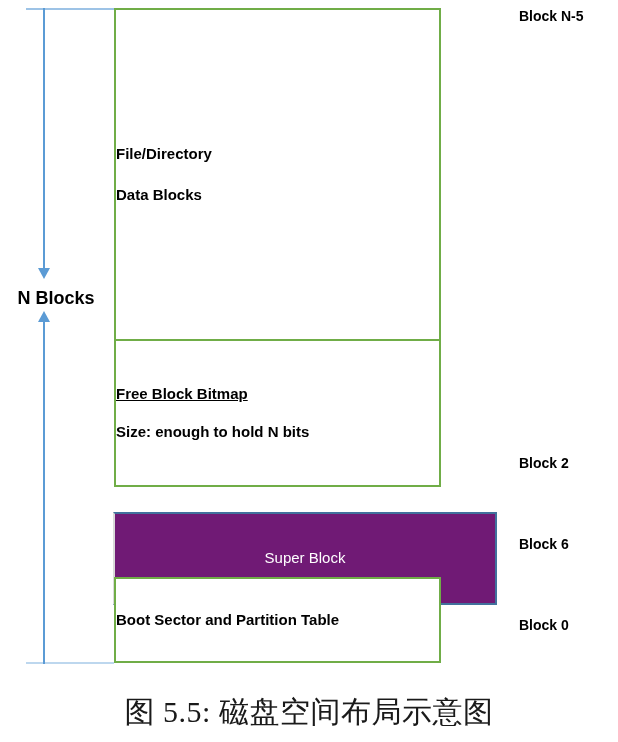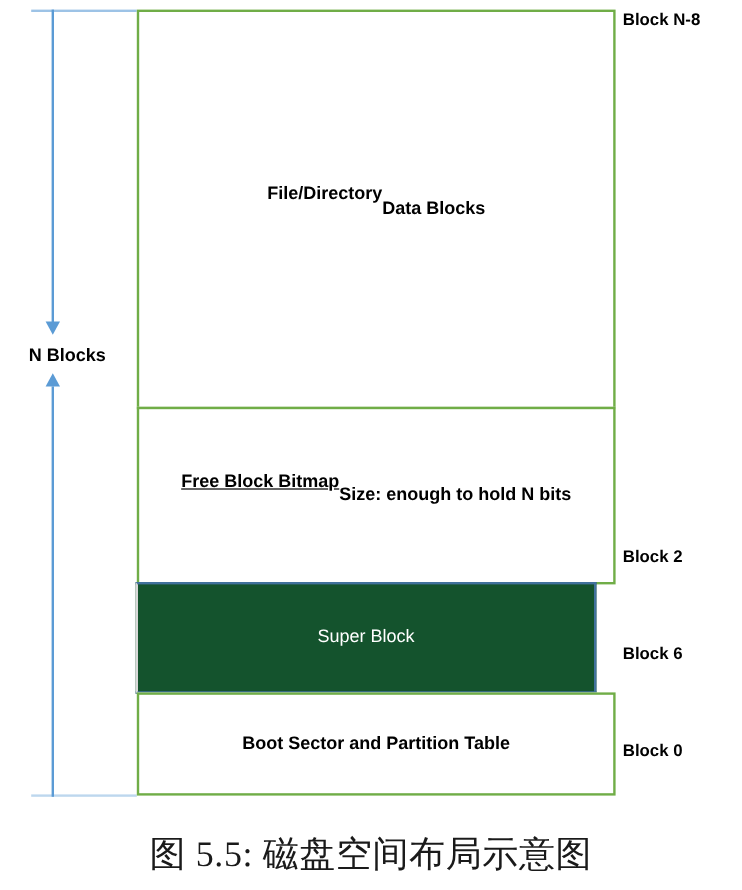--- a/index.html
+++ b/index.html
@@ -67,71 +67,70 @@
     top: 311px;
     border-bottom: 11px solid #5B9BD5;
   }
 
   .span-label {
     position: absolute;
     left: 0;
     top: 288px;
     width: 112px;
     text-align: center;
-    font-size: 15px;
+    font-size: 18px;
     font-weight: bold;
     color: #000000;
     white-space: nowrap;
   }
 
   
   .stack {
     position: absolute;
     left: 114px;
     top: 8px;
     width: 381px;
     height: 655px;
     box-sizing: border-box;
   }
 
   .block {
     position: absolute;
     left: 0;
-    width: 399px;
+    width: 327px;
     box-sizing: border-box;
     border: 2px solid #70AD47;
     background: #ffffff;
     display: flex;
-    flex-direction: row;
-    align-items: center;
+    flex-direction: column;
     justify-content: center;
   }
   .block.data-blocks    { top: 0px;   height: 333px; }
   .block.free-bitmap    { top: 331px; height: 148px; }
   .block.boot-sector    { top: 569px; height: 86px;  }
 
   .block-line {
     font-size: 15px;
     font-weight: bold;
     color: #000000;
     line-height: 1.1;
     white-space: nowrap;
   }
   .block.data-blocks .block-line:first-child { margin-bottom: 25px; }
   .block.free-bitmap .block-line:first-child { margin-bottom: 22px; text-decoration: underline; }
 
   
   .super-block {
     position: absolute;
     left: -1px;
-    top: 477px;
+    top: 504px;
     width: 384px;
     height: 93px;
     box-sizing: border-box;
-    background: #14532d;
+    background: #701a75;
     border-top: 2px solid #41719C;
     border-bottom: 2px solid #41719C;
     border-left: 2px solid #D9D9D9;
     border-right: 2px solid #41719C;
     display: flex;
     align-items: center;
     justify-content: center;
   }
   .super-block .block-line {
     color: #FFFFFF;
@@ -195,20 +194,20 @@
     <div class="super-block">
       <div class="block-line">Super Block</div>
     </div>
 
     <div class="block boot-sector">
       <div class="block-line">Boot Sector and Partition Table</div>
     </div>
 
   </div>
 
-  <div class="side-label n1">Block N-8</div>
+  <div class="side-label n1">Block N-5</div>
   <div class="side-label b2">Block 2</div>
   <div class="side-label b1">Block 6</div>
   <div class="side-label b0">Block 0</div>
 
 </div>
 
 <div class="caption">图 5.5: 磁盘空间布局示意图</div>
 
 </body></html>

